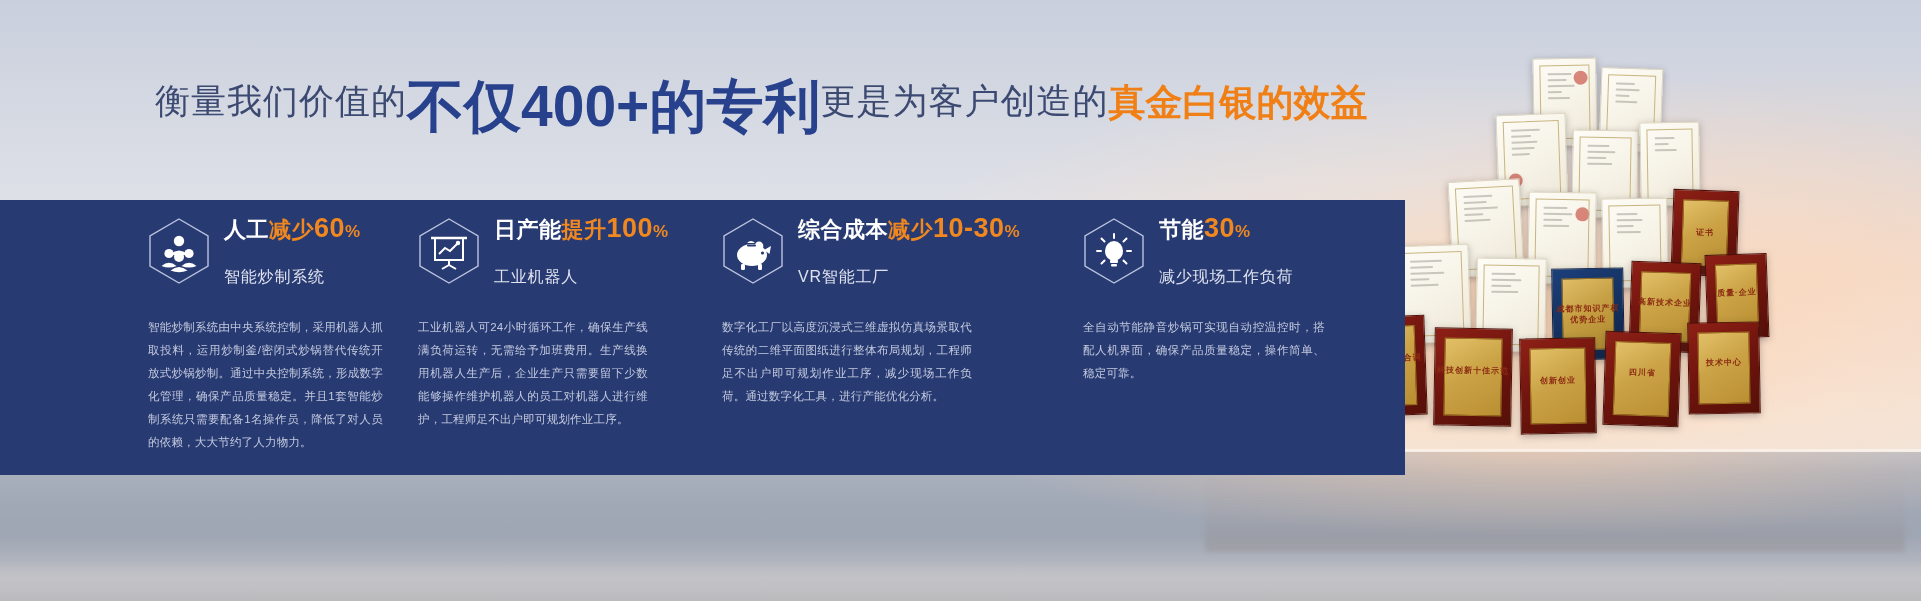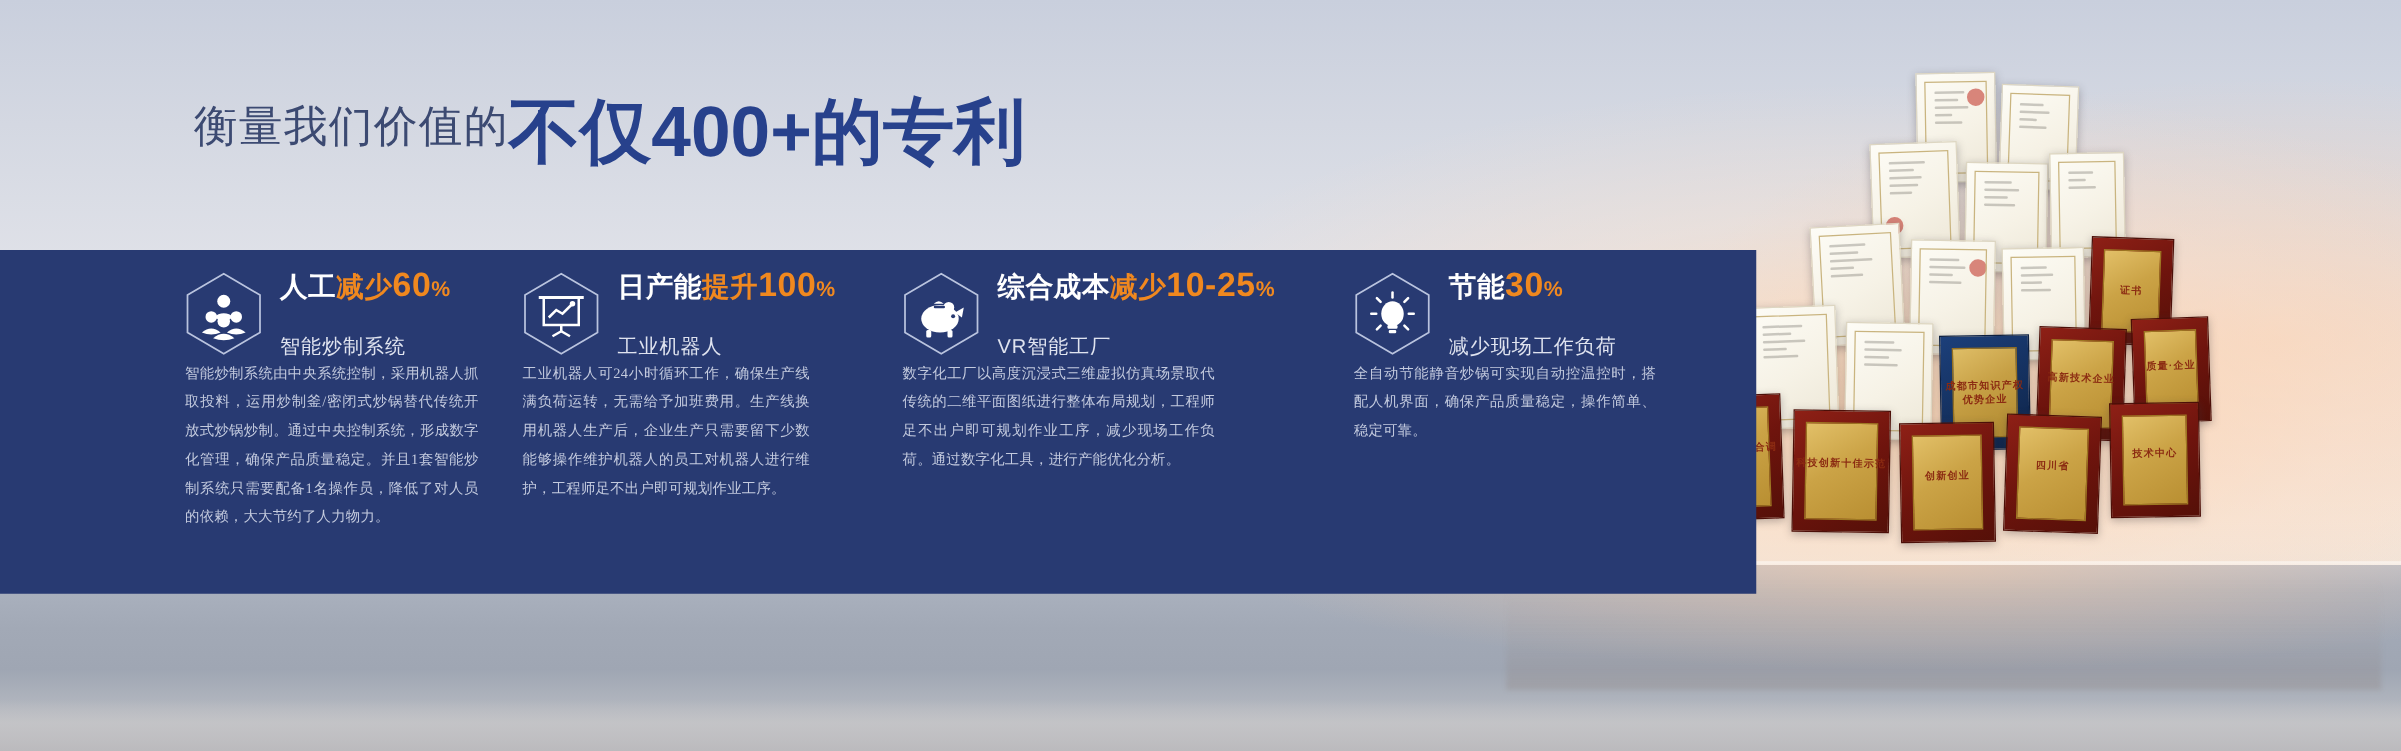--- a/index.html
+++ b/index.html
@@ -66,22 +66,22 @@
     font-size:22px; font-weight:bold; color:#ffffff; line-height:1.1;
     white-space:nowrap; letter-spacing:.5px;
   }
   .f-title .num { color:#f0881f; font-size:27px; }
   .f-title .accent { color:#f0881f; }
   .f-title .pct { color:#f0881f; font-size:17px; }
   .f-sub {
     font-size:16px; color:#dfe3ef; margin-top:24px; letter-spacing:.8px; white-space:nowrap;
   }
   .f-body {
-    font-size:11.5px; line-height:2.0; color:#c3cade;
-    letter-spacing:.2px; text-align:justify;font-family:Liberation Serif, serif;
+    margin-top:28px; font-size:11.5px; line-height:2.0; color:#c3cade;
+    letter-spacing:.2px; text-align:justify;
   }
   .f1 .f-body { width:235px; }
   .f2 .f-body { width:230px; }
   .f3 .f-body { width:250px; }
   .f4 .f-body { width:242px; }
 
   
   .pile { position:absolute; left:1200px; top:40px; width:721px; height:470px; }
   .cert { position:absolute; box-shadow:0 2px 7px rgba(60,55,60,.35); }
   .cert-paper {
@@ -268,20 +268,22 @@
       <div class="plate"></div>
       <div class="plate-text" style="top:34px;">技术中心</div>
     </div>
 
   </div>
   <div class="reflection"></div>
 
   <div class="headline">
     <span class="hl-light">衡量我们价值的</span>
     <span class="hl-bold">不仅400+的专利</span>
+    <span class="hl-light">更是为客户创造的</span>
+    <span class="hl-orange">真金白银的效益</span>
   </div>
 
   <div class="panel">
     <div class="features">
 
       <div class="feature f1">
         <div class="f-head">
           <div class="hexwrap">
             <svg width="62" height="68" viewBox="0 0 62 68">
               <polygon points="31,2 60,19 60,49 31,66 2,49 2,19" fill="none" stroke="#b9c3de" stroke-width="1.4"></polygon>
@@ -345,21 +347,21 @@
                 <rect x="36" y="47" width="4" height="6" rx="1.2"></rect>
                 <circle cx="37" cy="29" r="4.4"></circle>
                 <path d="M25 26 q4 -4 8 0 Z"></path>
               </g>
               <circle cx="40.5" cy="36" r="1.6" fill="#283a72"></circle>
               <rect x="25" y="27.5" width="9" height="2" fill="#283a72" rx="1"></rect>
             </svg>
           </div>
           <div class="f-titles">
             <div class="f-title">
-              <span>综合成本</span><span class="accent">减少</span><span class="num">10-25</span><span class="pct">%</span>
+              <span>综合成本</span><span class="accent">减少</span><span class="num">10-30</span><span class="pct">%</span>
             </div>
             <div class="f-sub">VR智能工厂</div>
           </div>
         </div>
         <div class="f-body">数字化工厂以高度沉浸式三维虚拟仿真场景取代传统的二维平面图纸进行整体布局规划，工程师足不出户即可规划作业工序，减少现场工作负荷。通过数字化工具，进行产能优化分析。</div>
       </div>
 
       <div class="feature f4">
         <div class="f-head">
           <div class="hexwrap">

